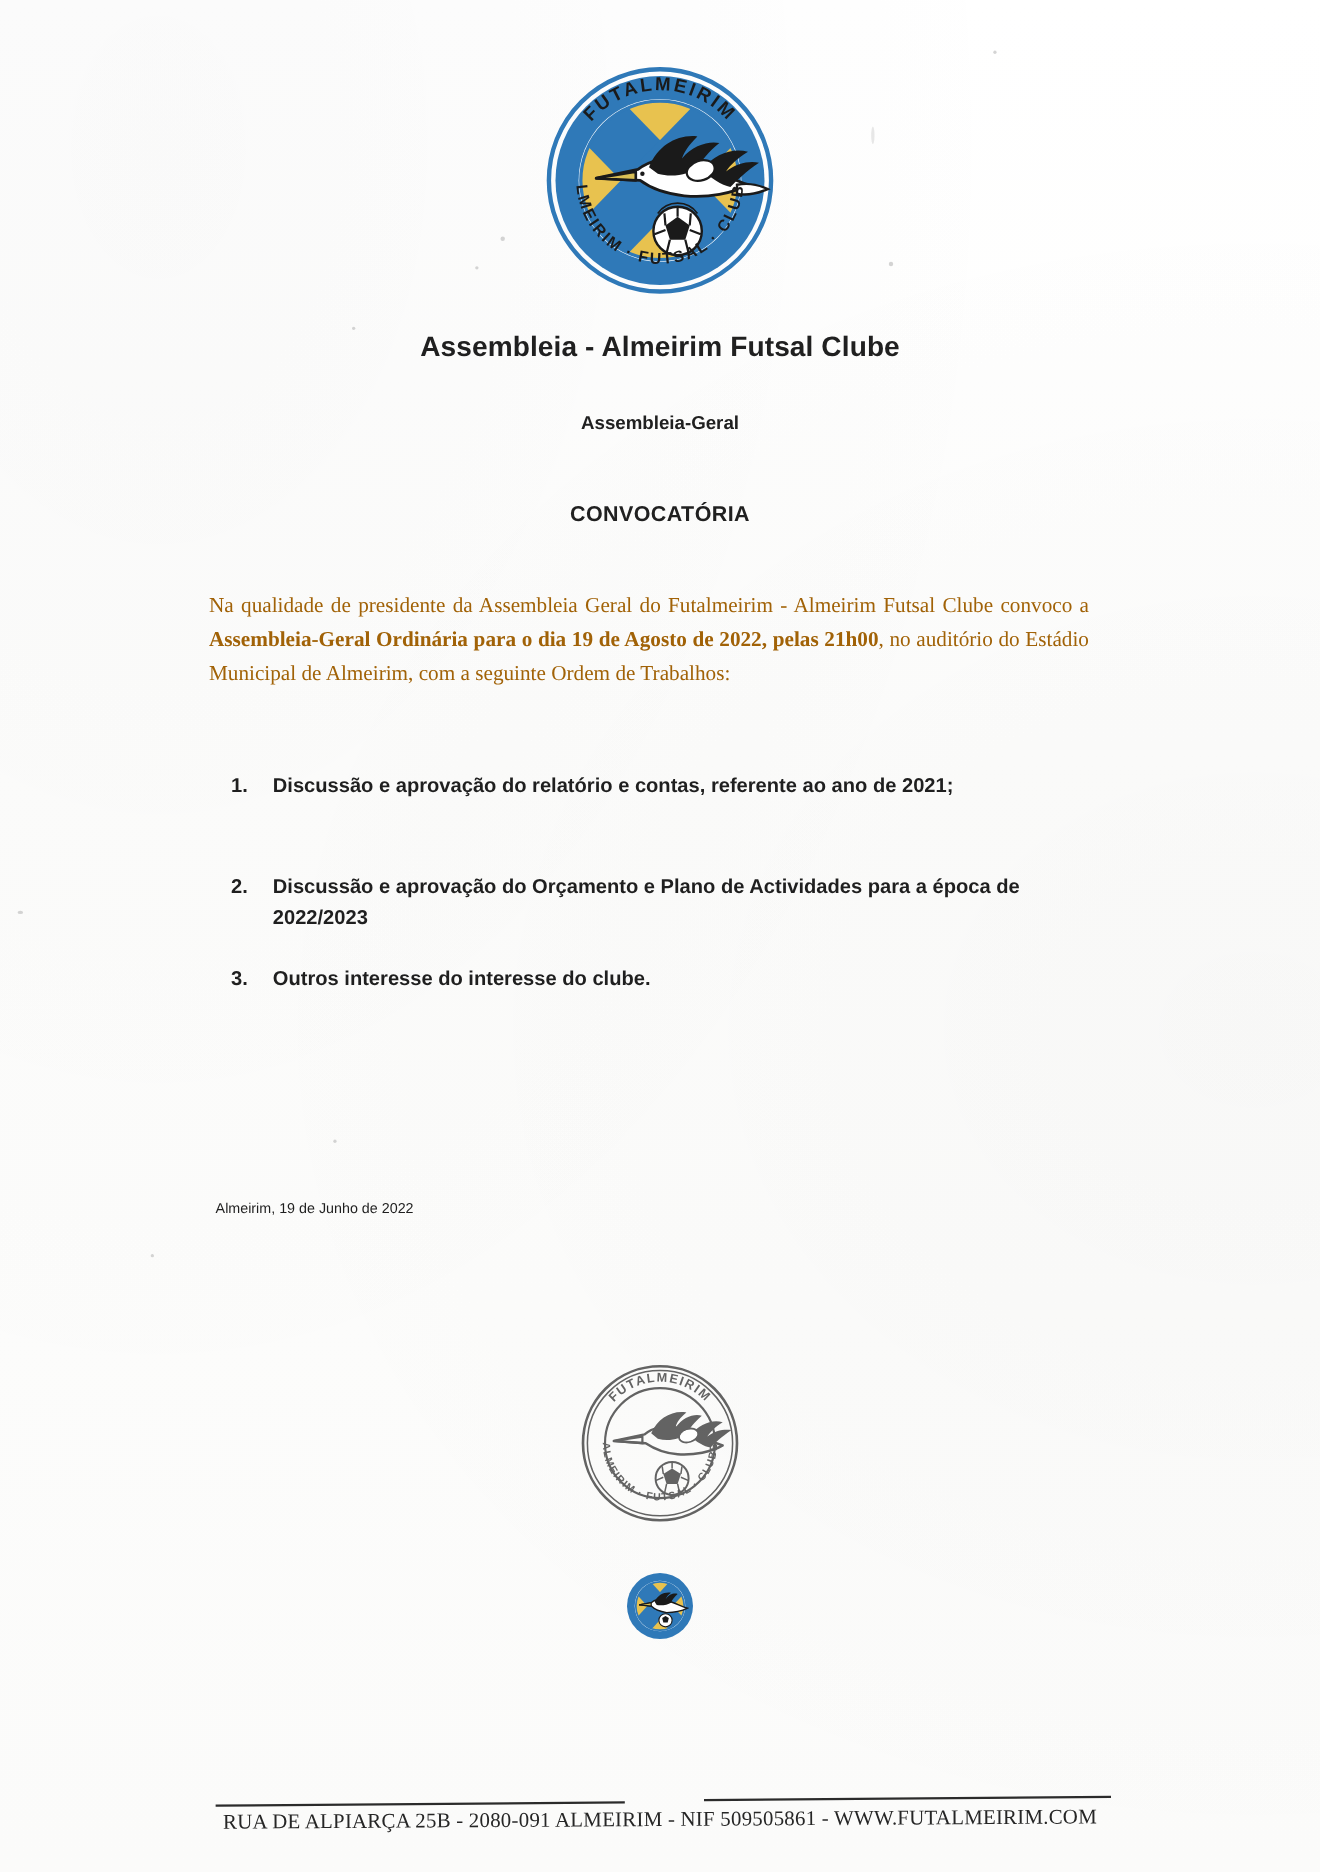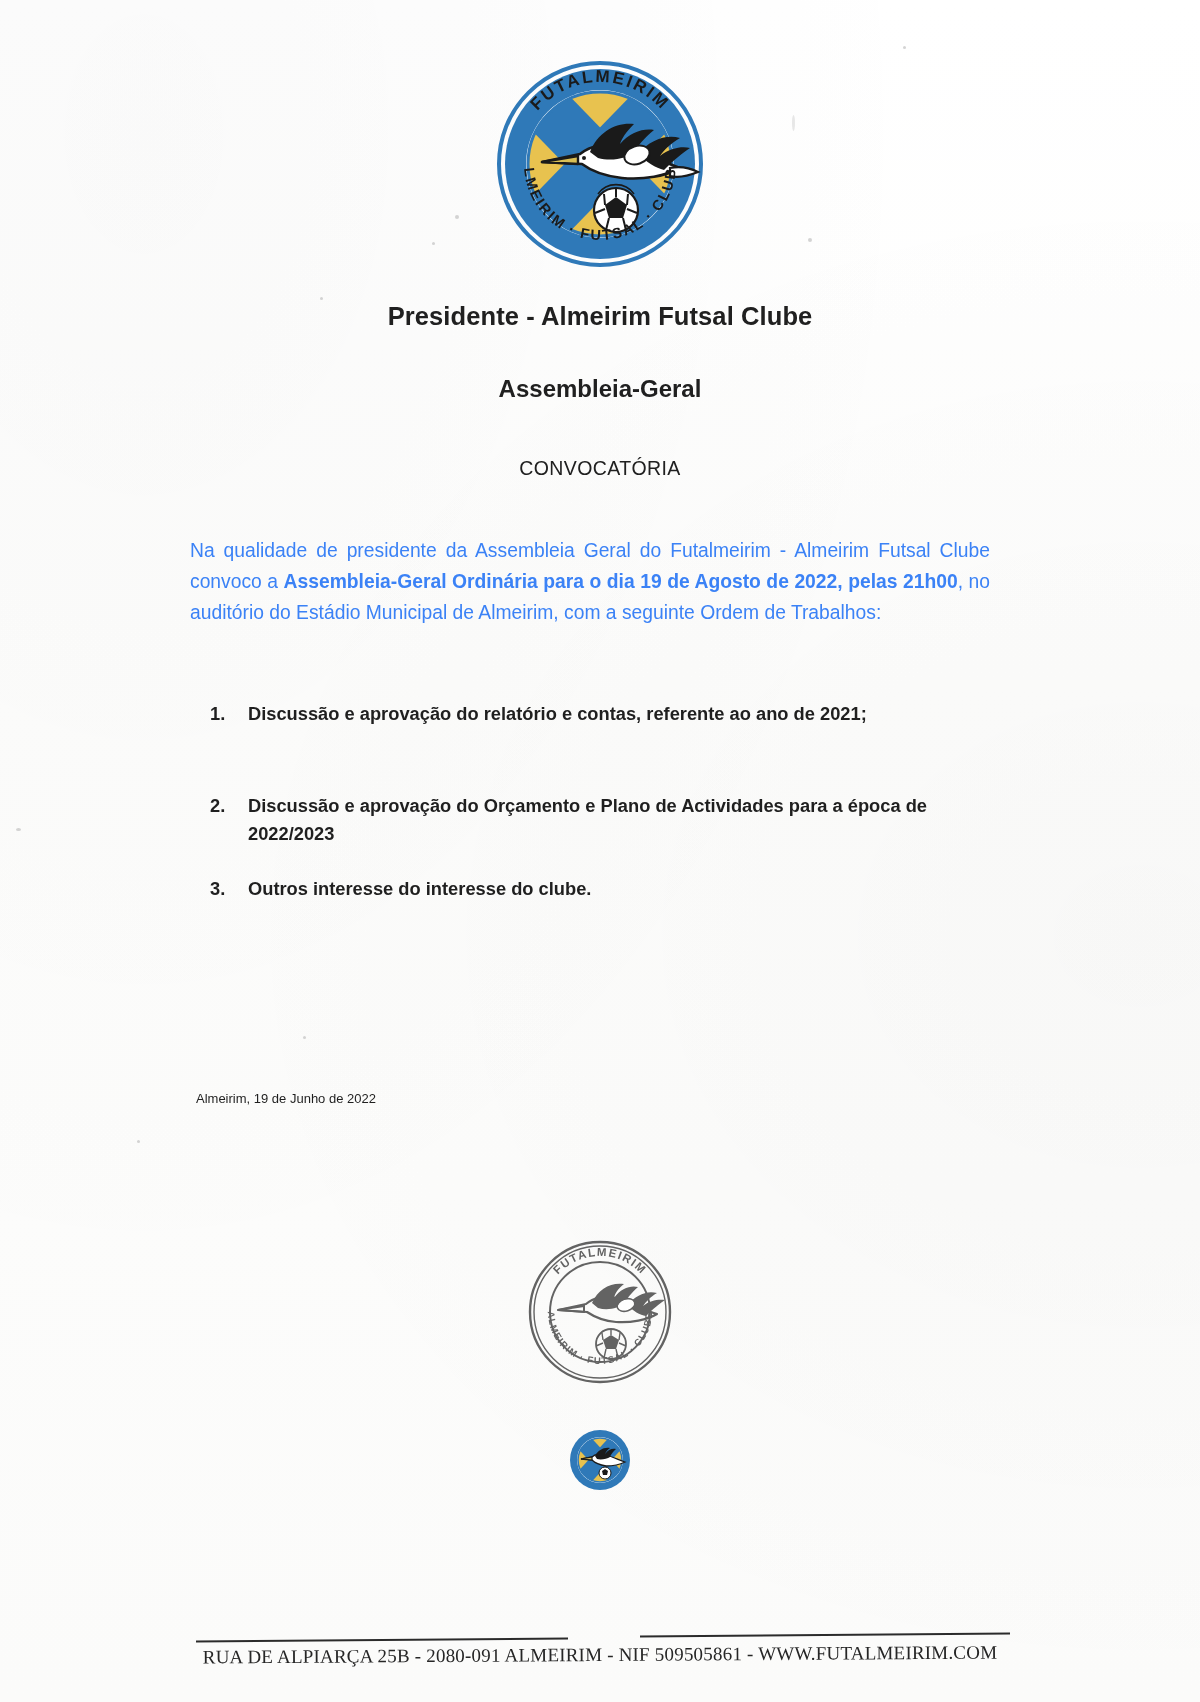--- a/index.html
+++ b/index.html
@@ -58,51 +58,52 @@
     font-size: 25.5px;
     font-weight: bold;
     letter-spacing: .1px;
     color: #202020;
   }
   .subtitle {
     position: absolute;
     left: 0; right: 0;
     top: 375px;
     text-align: center;
-    font-size: 24px;
+    font-size: 17px;
     font-weight: bold;
     color: #202020;
   }
   .doc-kind {
     position: absolute;
     left: 0; right: 0;
     top: 457px;
     text-align: center;
     font-size: 19.5px;
-    font-weight: normal;
+    font-weight: bold;
     letter-spacing: .4px;
     color: #202020;
   }
 
   
   .body-col {
     position: absolute;
     left: 190px;
     width: 800px;
     top: 535px;
   }
   p.para {
     margin: 0;
     font-size: 19.3px;
     line-height: 31px;
     text-align: justify;
     text-justify: inter-word;
-    color: #3b82f6;
+    color: #a16207;
     -webkit-hyphens: none;
     hyphens: none;
+    font-family: Liberation Serif, serif;
   }
   p.para b { font-weight: bold; }
 
   .agenda {
     margin: 0;
     padding: 0;
     list-style: none;
     position: absolute;
     left: 210px;
     width: 790px;
@@ -263,21 +264,21 @@
         <text font-family="Liberation Sans, sans-serif" font-size="17" font-weight="bold" fill="#1a1a1a" letter-spacing="2.4">
           <textPath href="#arcTop" startOffset="50%" text-anchor="middle">FUTALMEIRIM</textPath>
         </text>
         <text font-family="Liberation Sans, sans-serif" font-size="14.5" font-weight="bold" fill="#1a1a1a" letter-spacing="2">
           <textPath href="#arcBot" startOffset="50%" text-anchor="middle">ALMEIRIM · FUTSAL · CLUBE</textPath>
         </text>
       </svg>
     </div>
   </div>
 
-  <div class="club-title">Presidente - Almeirim Futsal Clube</div>
+  <div class="club-title">Assembleia - Almeirim Futsal Clube</div>
   <div class="subtitle">Assembleia-Geral</div>
   <div class="doc-kind">CONVOCATÓRIA</div>
 
   <div class="body-col">
     <p class="para"><span>Na qualidade de presidente da Assembleia Geral do Futalmeirim - Almeirim Futsal Clube convoco a </span><b>Assembleia-Geral Ordinária para o dia 19 de Agosto de 2022,  pelas 21h00</b><span>, no auditório do Estádio Municipal de Almeirim, com a seguinte Ordem de Trabalhos:</span></p>
   </div>
 
   <ol class="agenda">
     <li class="item-1">
       <span class="num">1.</span>

